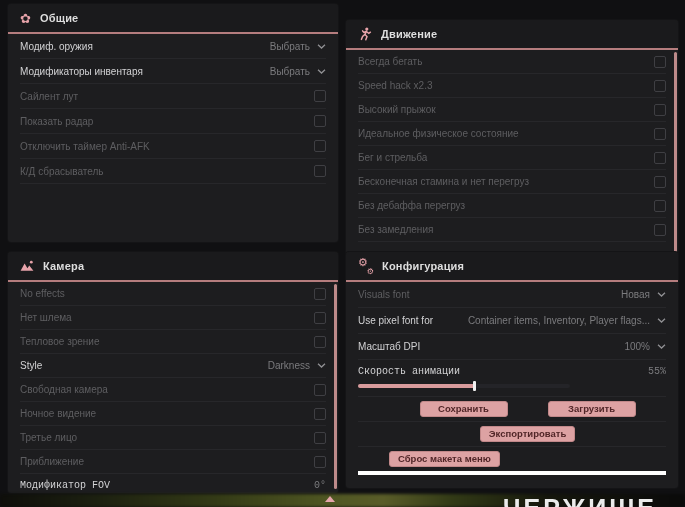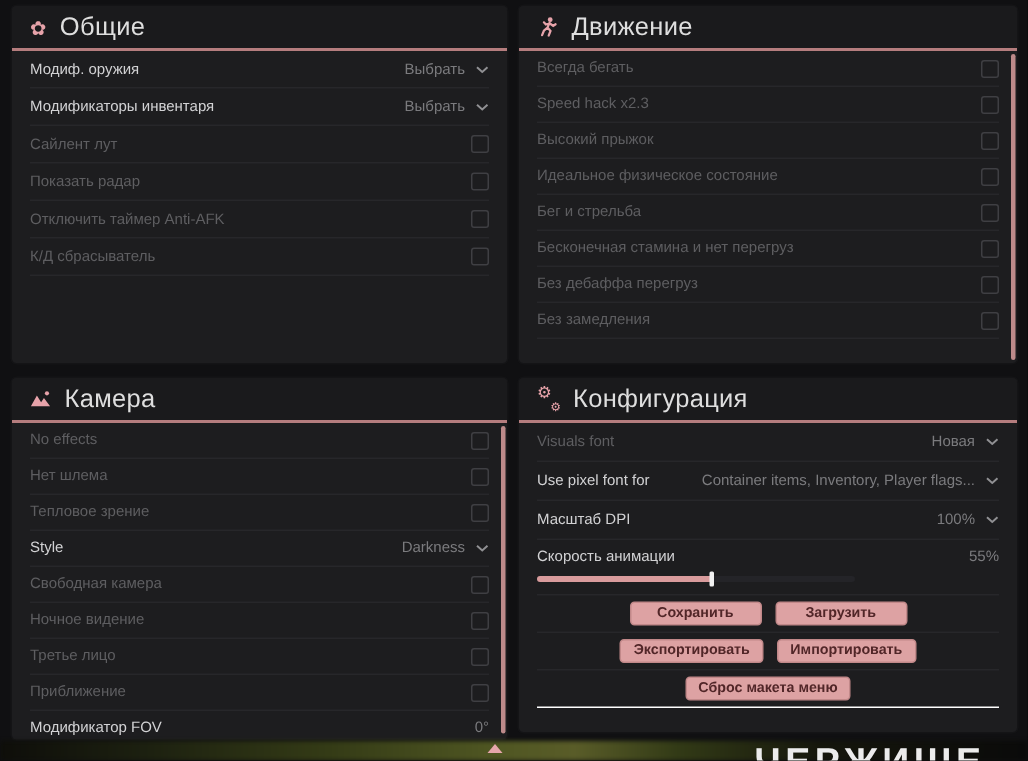--- a/index.html
+++ b/index.html
@@ -3,57 +3,57 @@
 <meta charset="utf-8">
 <style>
   html,body{margin:0;padding:0;background:#0b0b0d;}
   body{width:685px;height:507px;overflow:hidden;position:relative;
        font-family:"Liberation Sans",sans-serif;}
   .app{position:absolute;inset:0;background:#101012;}
 
   .panel{position:absolute;background:#1d1d1f;border-radius:3px;overflow:hidden;
          box-shadow:0 0 0 1px #141416;}
   #p0{left:8px;top:4px;width:330px;height:238px;}
-  #p1{left:346px;top:4px;width:332px;height:238px;}
+  #p1{left:346px;top:20px;width:332px;height:238px;}
   #p2{left:8px;top:252px;width:330px;height:241px;}
   #p3{left:346px;top:252px;width:332px;height:236px;}
 
   .phead{display:flex;align-items:center;gap:9px;height:28px;padding:0 12px;
          background:#1a1a1c;border-bottom:2px solid #b57d7e;}
-  .ptitle{font-size:17px;font-weight:400;color:#dedede;letter-spacing:.2px;}
+  .ptitle{font-size:11px;font-weight:700;color:#dedede;letter-spacing:.2px;}
   .hicon{color:#e7a3aa;display:flex;align-items:center;line-height:1;}
   .hicon.txt{font-size:13px;}
   .gearwrap{position:relative;width:15px;height:14px;font-size:11px;}
   .gearwrap .g1{position:absolute;left:0;top:-2px;}
   .gearwrap .g2{position:absolute;right:-1px;bottom:-3px;font-size:8px;}
 
   .rows{padding:0 12px;}
   .row{display:flex;align-items:center;border-bottom:1px solid #27272a;}
   #p0 .row{height:24px;} #p1 .row,#p2 .row{height:23px;} #p3 .row{height:25px;}
-  .row.slider-row{height:auto;display:block;padding:3px 0 8px;}
+  .row.slider-row{height:auto;display:block;padding:3px 0 8px;font-family:Liberation Mono, monospace;}
   .lv-line{display:flex;align-items:center;height:17px;}
   .label{font-size:10px;color:#5e5e61;white-space:nowrap;}
   .label.bright{color:#d2d2d4;}
   .value{margin-left:auto;font-size:10px;color:#7b7b7e;white-space:nowrap;
          max-width:200px;overflow:hidden;text-overflow:ellipsis;text-align:center;}
   .chev{margin-left:7px;display:flex;align-items:center;}
   .checkbox{margin-left:auto;width:10px;height:10px;border:1px solid #3f3f43;
             border-radius:2px;background:transparent;flex:0 0 auto;}
 
   .slider{position:relative;height:4px;background:#242428;border-radius:2px;margin-top:4px;}
   .slider.narrow{width:212px;}
   .slider .fill{position:absolute;left:0;top:0;bottom:0;background:#d89b9c;border-radius:2px;}
   .slider .handle{position:absolute;top:-3px;width:3px;height:10px;background:#f1f1f1;border-radius:1px;}
 
   .btn-row{display:flex;justify-content:center;gap:9px;padding:4px 0;
            border-bottom:1px solid #27272a;}
-  .reset-row{display:flex;justify-content:center;padding:4px 0;border-bottom:1px solid #ffffff;}
+  .reset-row{display:flex;padding:4px 0;border-bottom:4px solid #ffffff;}
   .btn{background:#dda2a3;border:1px solid #c18889;border-radius:3px;color:#512628;
        font-weight:700;font-size:9.5px;height:16px;line-height:14px;padding:0 8px;
-       min-width:88px;text-align:center;cursor:pointer;box-sizing:border-box;}
+       min-width:88px;text-align:center;cursor:pointer;box-sizing:border-box;margin-left:31px;}
 
   .vscroll{position:absolute;width:3px;background:#bd8a8a;border-radius:2px;}
   #p1 .vscroll{right:1px;top:32px;bottom:2px;}
   #p2 .vscroll{right:1px;top:32px;bottom:4px;}
 
   .ground{position:absolute;left:0;right:0;bottom:0;height:13px;
     background:linear-gradient(to right,#0e0e0a 0%,#1c2010 14%,#343b16 32%,
       #4f5622 48%,#595c28 56%,#323a16 66%,#15160c 80%,#0a0a0a 100%);
     filter:blur(1.5px);}
   .scroll-tri{position:absolute;left:325px;top:496px;width:0;height:0;
@@ -260,21 +260,20 @@
             <div class="fill" style="width: 55%;"></div>
             <div class="handle" style="left: calc(55% - 2px);"></div>
           </div>
         </div>
         <div class="btn-row">
           <div class="btn">Сохранить</div>
           <div class="btn">Загрузить</div>
         </div>
         <div class="btn-row">
           <div class="btn">Экспортировать</div>
-          <div class="btn">Импортировать</div>
         </div>
         <div class="reset-row">
           <div class="btn">Сброс макета меню</div>
         </div>
       </div>
   </section>
 
   <div class="ground"></div>
   <div class="scroll-tri"></div>
   <div class="watermark">ЧЕРЖИШЕ</div>

